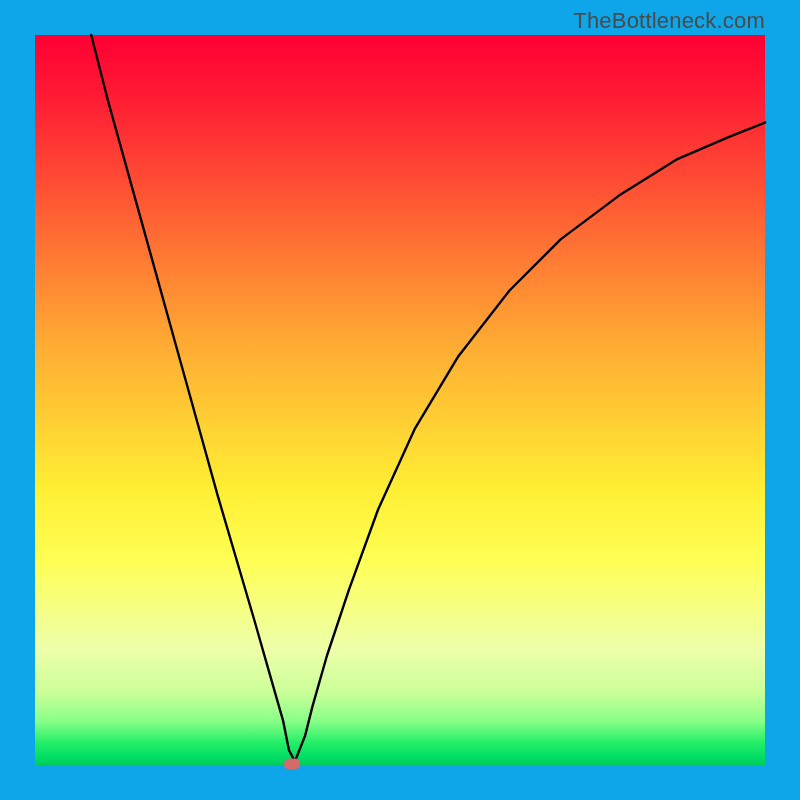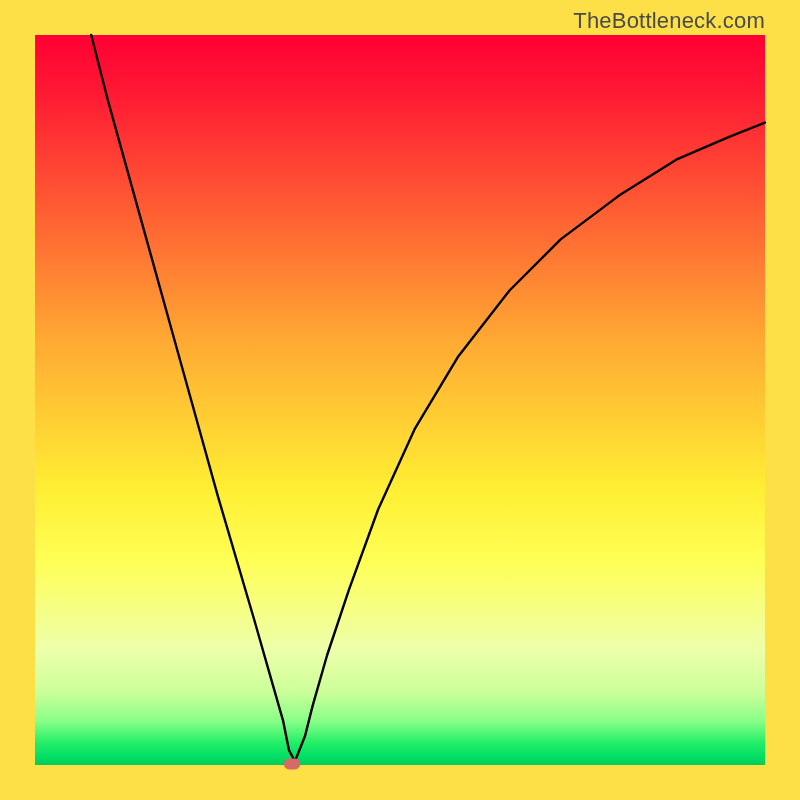--- a/index.html
+++ b/index.html
@@ -1,20 +1,20 @@
 <!DOCTYPE html>
 <html><head>
 <meta charset="utf-8">
 <style>
   * { margin: 0; padding: 0; box-sizing: border-box; }
   html, body { width: 800px; height: 800px; overflow: hidden; background: #000; }
   .frame {
     width: 800px;
     height: 800px;
-    background: #fde047;
+    background: #0ea5e9;
     position: relative;
   }
   .plot-area {
     position: absolute;
     left: 35px;
     top: 35px;
     width: 730px;
     height: 730px;
     background: linear-gradient(to bottom,
       #ff0033 0%,

